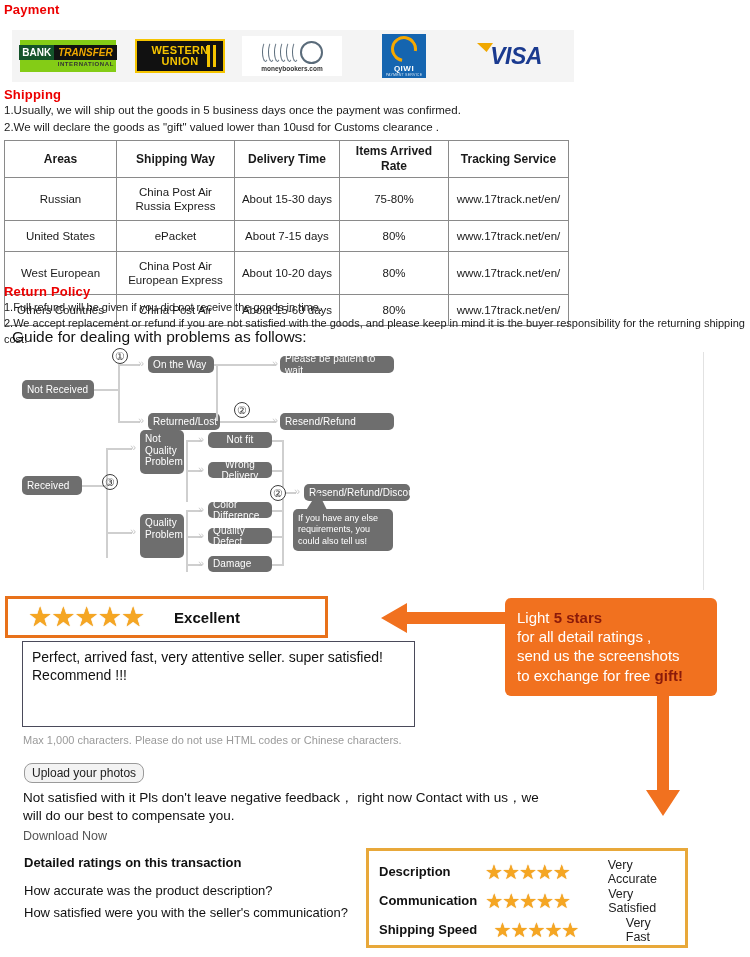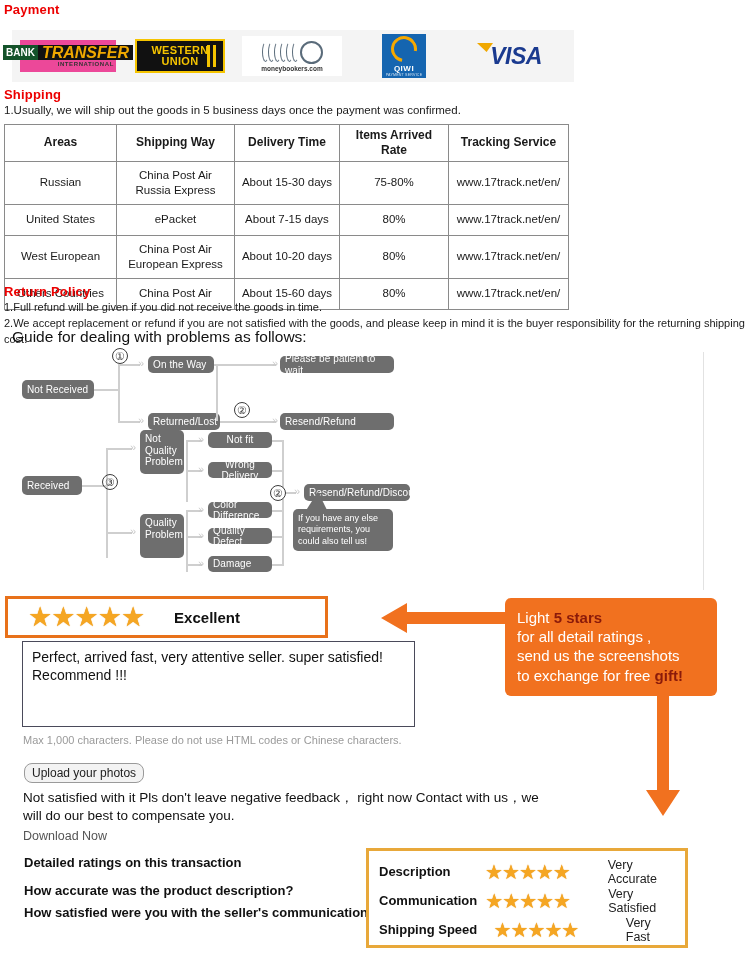--- a/index.html
+++ b/index.html
@@ -40,30 +40,30 @@
     width: 562px; height: 52px;
     background: #f4f4f4;
     display: flex; align-items: center;
   }
   .logo-cell {
     width: 112px; height: 52px;
     display: flex; align-items: center; justify-content: center;
   }
   
   .lg-bank {
-    width: 96px; height: 32px; background: #ec4899;
+    width: 96px; height: 32px; background: #84cc16;
     display: flex; flex-direction: column; align-items: center; justify-content: center;
   }
   .lg-bank .row1 { display: flex; height: 15px; }
   .lg-bank .bk {
     background: #14532a; color: #fff; font-size: 10px; font-weight: bold;
     padding: 1px 3px; font-family: "Liberation Sans", sans-serif; line-height: 13px;
   }
   .lg-bank .tr {
-    background: #111; color: #f0a800; font-size: 16px; font-weight: bold;
+    background: #111; color: #f0a800; font-size: 10px; font-weight: bold;
     font-style: italic; padding: 1px 4px; line-height: 13px;
   }
   .lg-bank .intl {
     font-size: 6px; letter-spacing: .6px; color: #333; font-weight: bold;
     margin-top: 1px; align-self: flex-end; margin-right: 2px;
   }
   
   .lg-wu {
     width: 90px; height: 34px; background: #111; color: #f5c400;
     display: flex; align-items: center; justify-content: center;
@@ -267,21 +267,21 @@
   #download-now {
     position: absolute; left: 23px; top: 829px;
     font-size: 12.5px; color: #555;
   }
   #detailed-heading {
     position: absolute; left: 24px; top: 855px;
     font-size: 13px; font-weight: bold; color: #111;
   }
   #detailed-questions {
     position: absolute; left: 24px; top: 880px;
-    font-size: 13px; line-height: 1.72; color: #111; font-weight: bold;
+    font-size: 13px; line-height: 1.72; color: #111;
   }
 
   
   #ratings-panel {
     position: absolute; left: 366px; top: 848px;
     width: 322px; height: 100px;
     border: 3px solid #e8a83a;
     box-sizing: border-box;
     background: #fff;
     padding: 6px 8px 0 10px;
@@ -347,20 +347,21 @@
     <div class="lg-visa">
       <div class="swoosh"></div>
       <div class="vtxt">VISA</div>
     </div>
   </div>
 </div>
 
 <div id="shipping-section">
   <div class="sec-title">Shipping</div>
   <div class="body-line">1.Usually, we will ship out the goods in 5 business days once the payment was confirmed.</div>
+  <div class="body-line">2.We will declare the goods as "gift" valued lower than 10usd for Customs clearance .</div>
 
   <table id="ship-table">
     <thead>
       <tr>
         <th class="cw1">Areas</th>
         <th class="cw2">Shipping Way</th>
         <th class="cw3">Delivery Time</th>
         <th class="cw4">Items Arrived Rate</th>
         <th class="cw5">Tracking Service</th>
       </tr>

